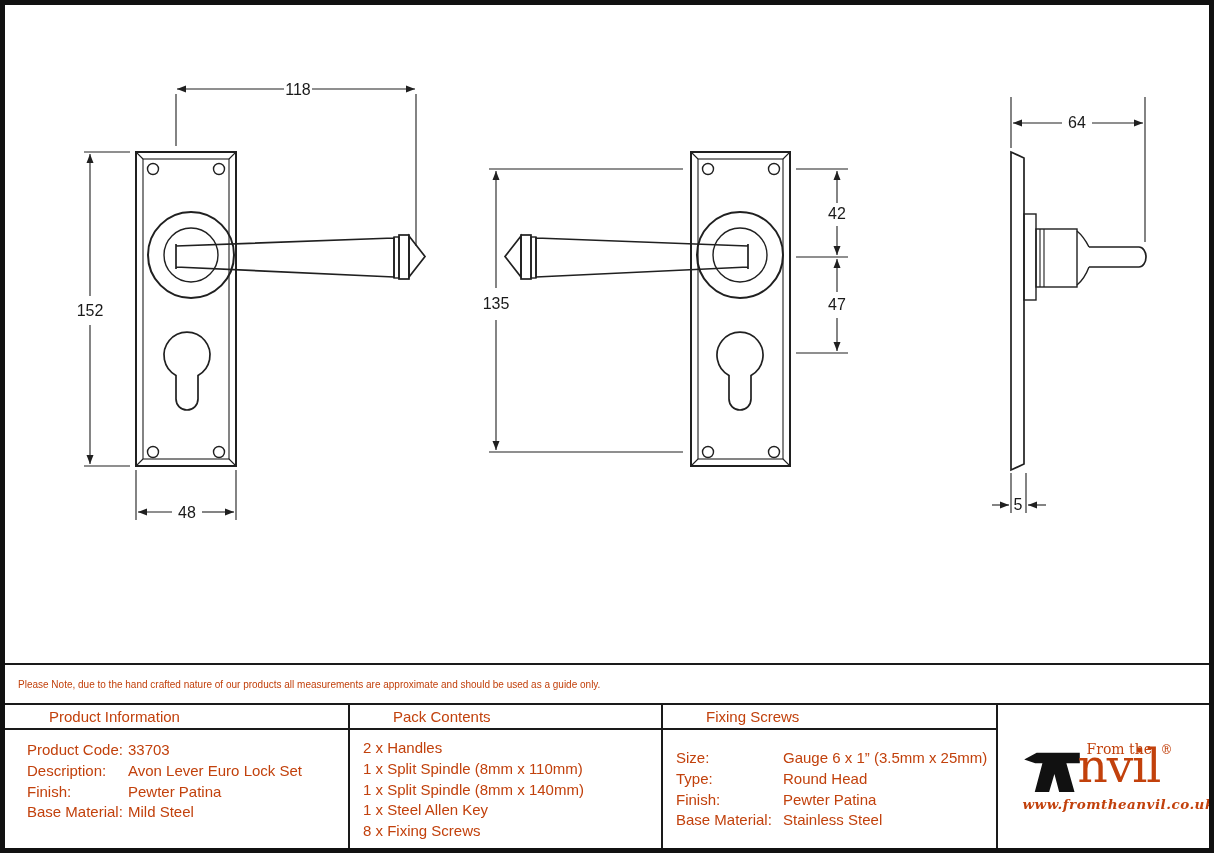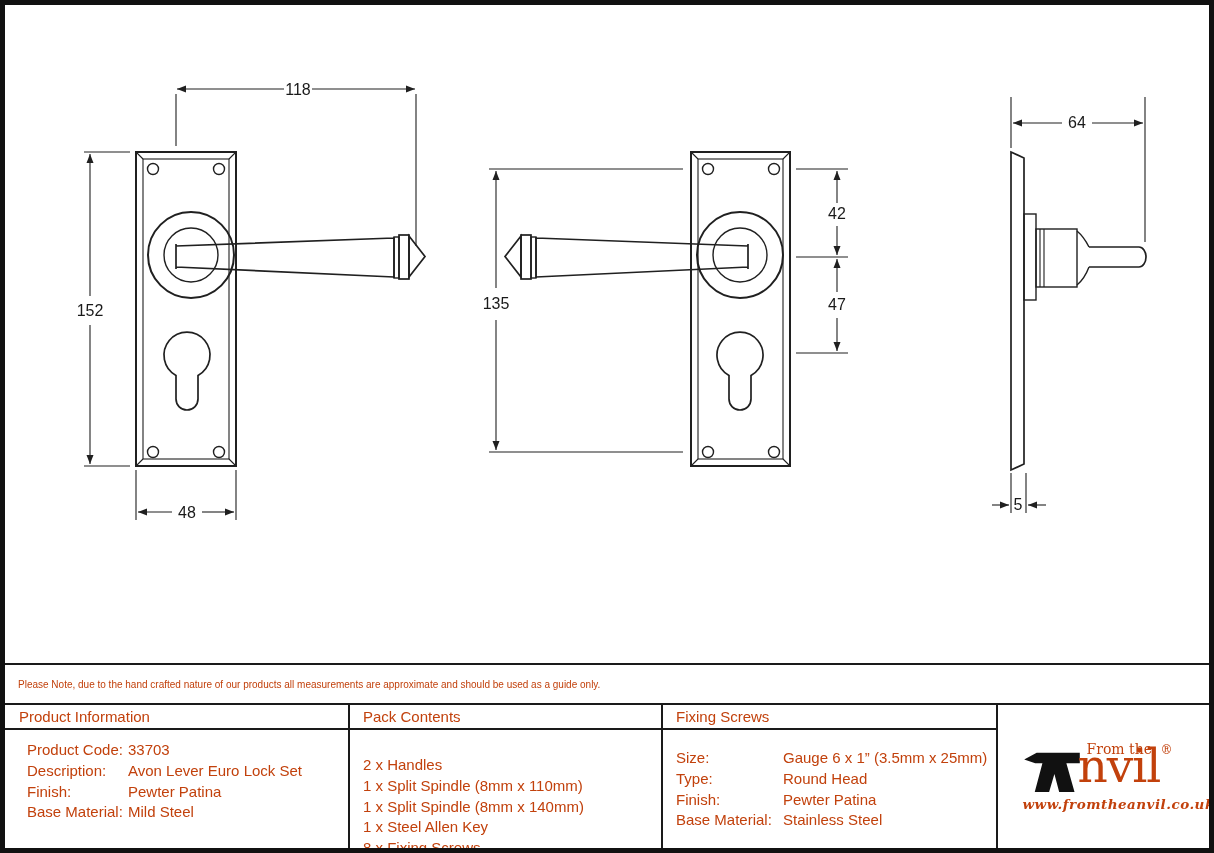--- a/index.html
+++ b/index.html
@@ -16,21 +16,21 @@
   svg text{fill:#1a1a1a;font-family:"Liberation Sans",sans-serif;font-size:16px;text-anchor:middle;}
   
   .note-row{
     position:absolute; left:0; top:658px; width:1204px; height:42px; box-sizing:border-box;
     border-top:2px solid #1a1a1a; border-bottom:2px solid #1a1a1a;
     display:flex; align-items:center; padding-left:13px; font-size:10px;
   }
   
   .vline{position:absolute; width:2px; background:#1a1a1a; top:700px; height:143px;}
   .hline{position:absolute; left:0; top:723px; width:992px; height:2px; background:#1a1a1a;}
-  .th{position:absolute; top:700px; height:23px; display:flex; align-items:center; font-size:15px;}
+  .th{position:absolute; top:700px; height:23px; display:flex; align-items:center; font-size:15px;margin-left:30px;}
   .cell{position:absolute; top:726px; height:117px; box-sizing:border-box; font-size:15px; line-height:20.8px;}
   .kv{display:flex;}
   .kv .k{flex:0 0 auto;}
   .c1 .k{width:101px;}
   .c3 .k{width:107px;}
   
   .logo-cell{
     position:absolute; left:991px; top:700px; width:213px; height:143px; box-sizing:border-box;
     border-left:2px solid #1a1a1a; display:flex; align-items:center; justify-content:center;
   }
@@ -156,21 +156,21 @@
     <div class="kv">
       <span class="k">Finish:</span>
       <span class="v">Pewter Patina</span>
     </div>
     <div class="kv">
       <span class="k">Base Material:</span>
       <span class="v">Mild Steel</span>
     </div>
   </div>
 
-  <div class="cell c2" style="left:345px; width:269px; padding:24px 0 0 13px;">
+  <div class="cell c2" style="left:345px; width:269px; padding:7px 0 0 13px;">
     <div>2 x Handles</div>
     <div>1 x Split Spindle (8mm x 110mm)</div>
     <div>1 x Split Spindle (8mm x 140mm)</div>
     <div>1 x Steel Allen Key</div>
     <div>8 x Fixing Screws</div>
   </div>
 
   <div class="cell c3" style="left:658px; width:333px; padding:9px 0 0 13px;margin-top:8px;">
     <div class="kv">
       <span class="k">Size:</span>

